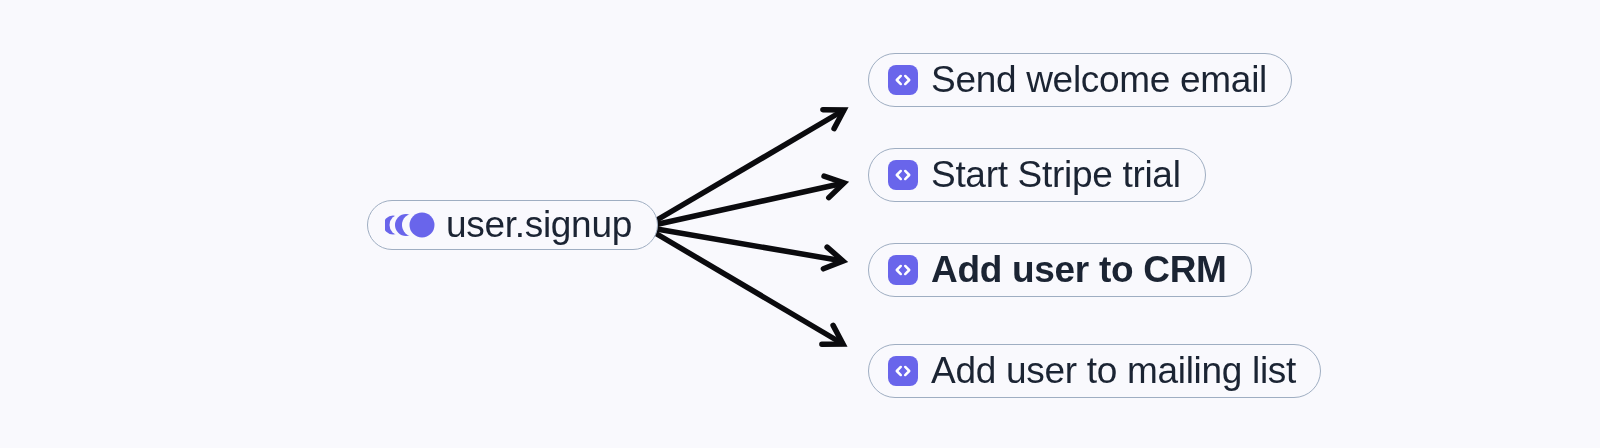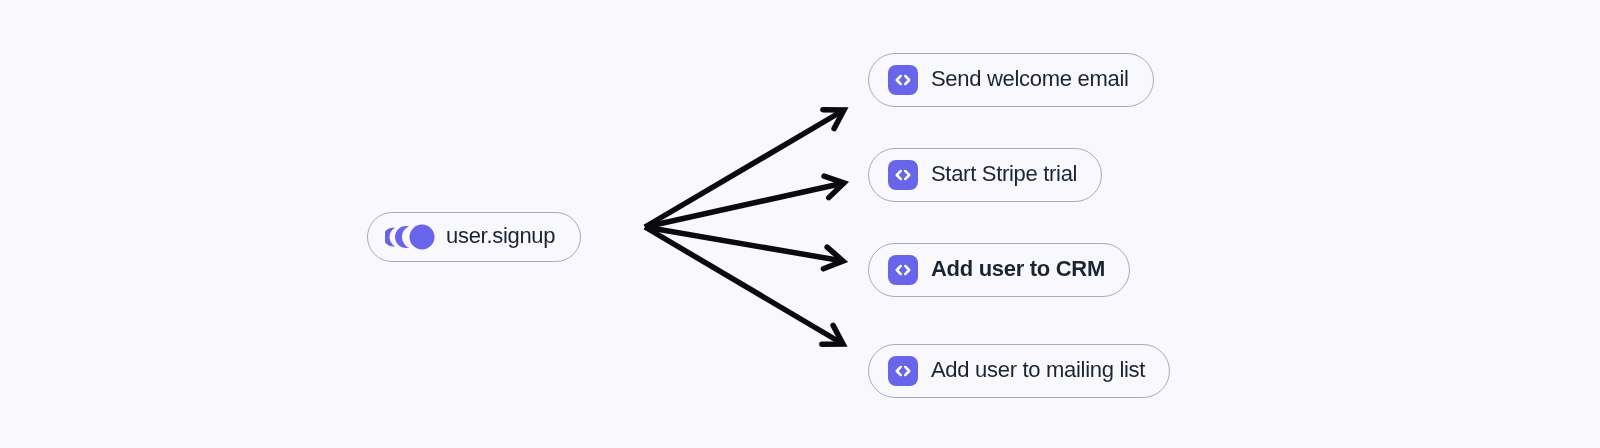--- a/index.html
+++ b/index.html
@@ -25,28 +25,28 @@
     width: 1600px;
     height: 448px;
   }
   .node {
     position: absolute;
     display: flex;
     align-items: center;
     background: #F9F9FD;
     border: 1.5px solid #9FAEC2;
     color: #1B2433;
-    font-size: 22px;
+    font-size: 37px;
     letter-spacing: -0.3px;
     white-space: nowrap;
     box-sizing: border-box;
   }
   .trigger-node {
     left: 367px;
-    top: 212px;
+    top: 200px;
     height: 50px;
     border-radius: 25px;
     padding: 0 25px 0 17px;
     gap: 11px;
   }
   .step-node {
     left: 868px;
     height: 54px;
     border-radius: 27px;
     padding: 0 24px 0 19px;

